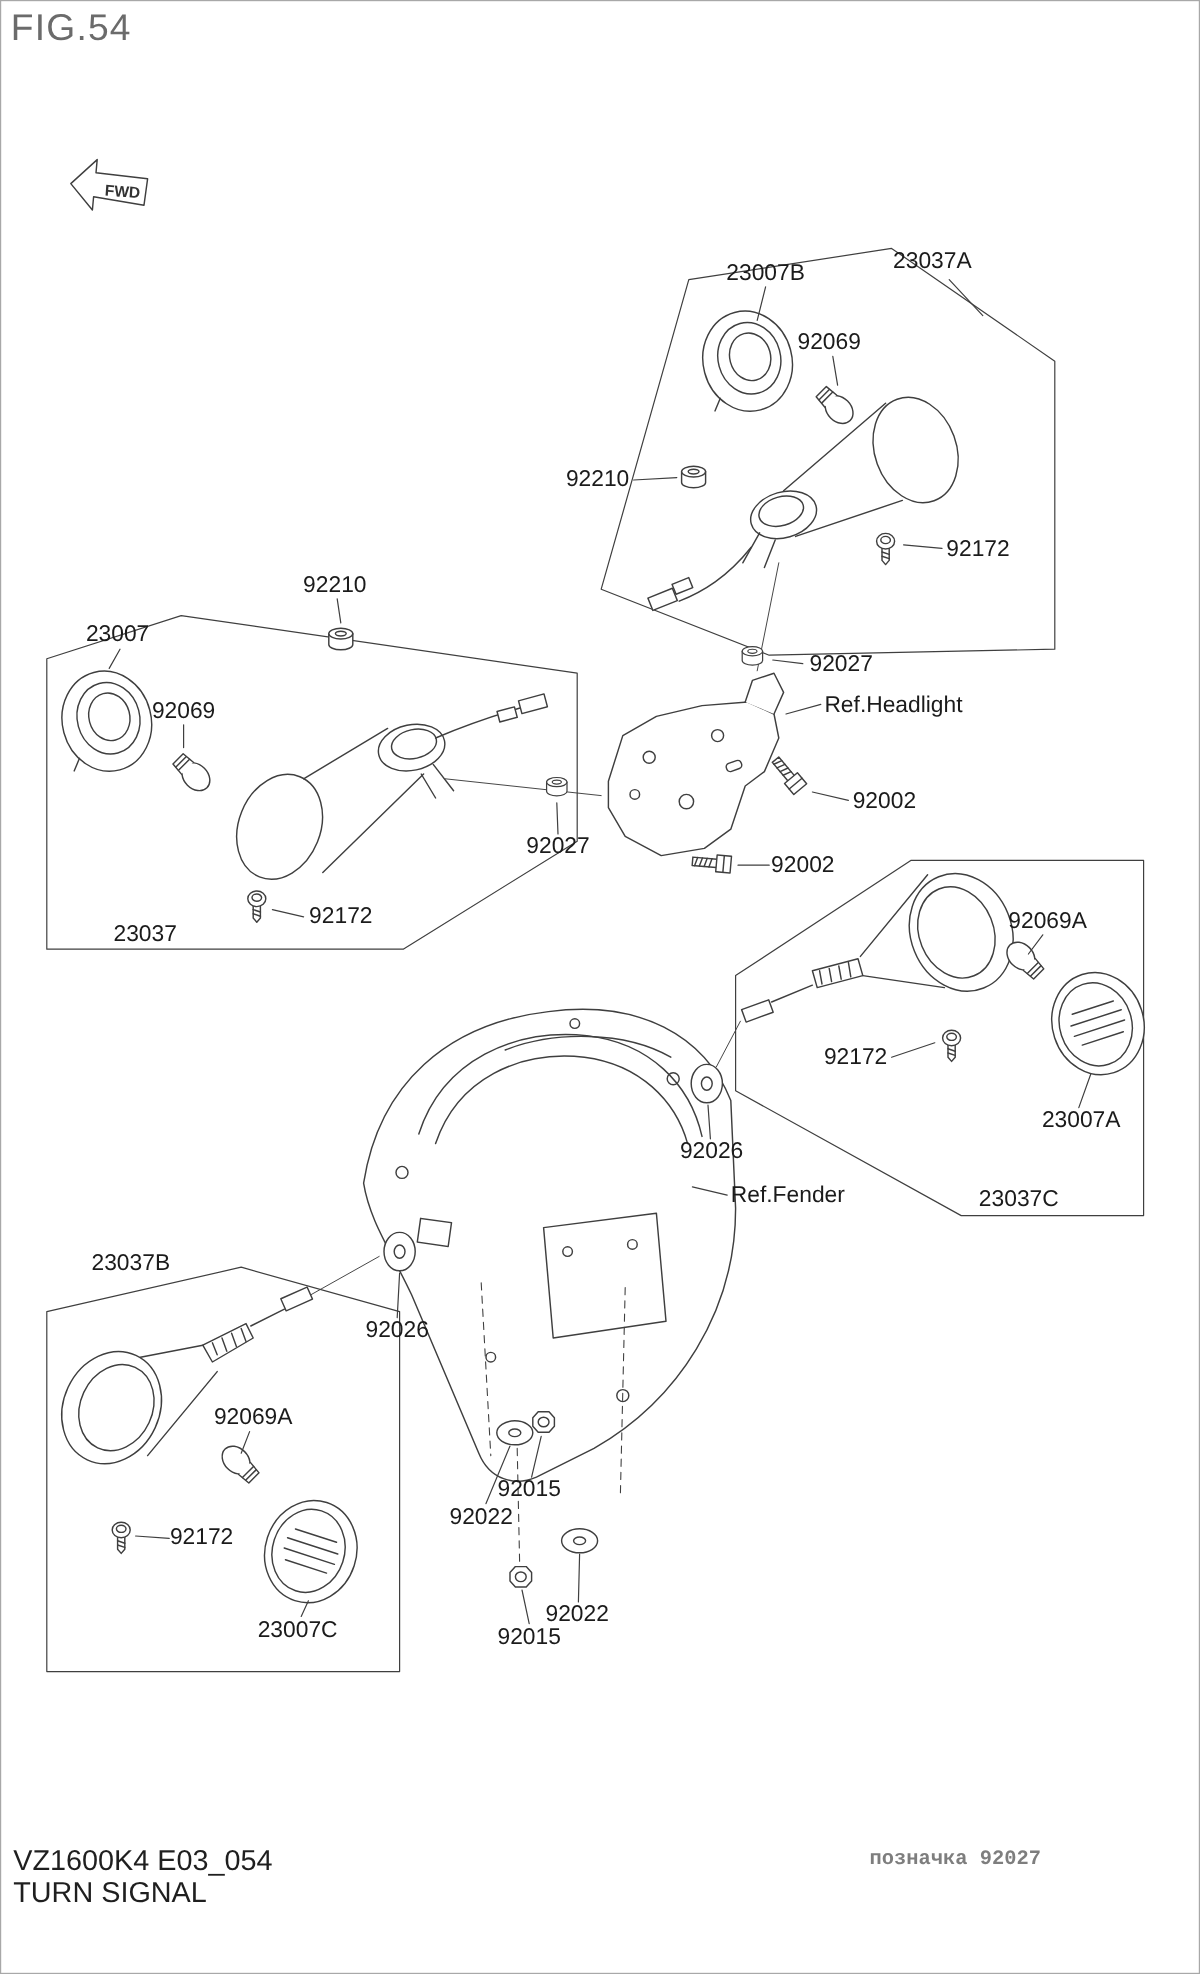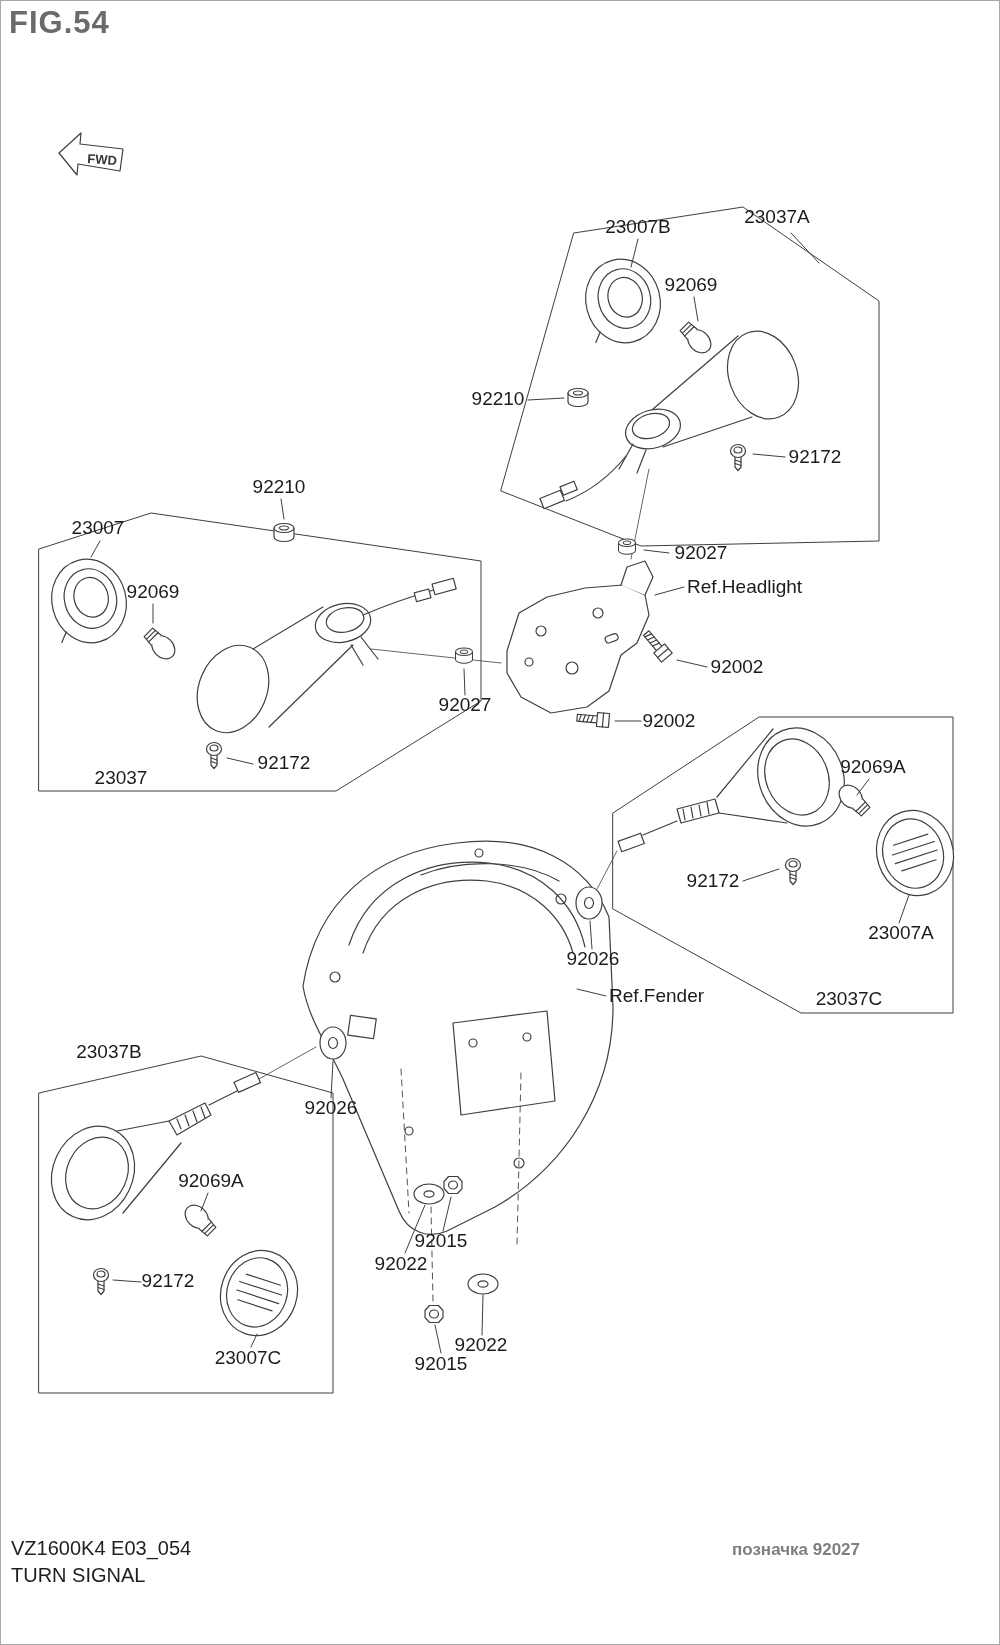--- a/index.html
+++ b/index.html
@@ -3,33 +3,33 @@
 <meta charset="utf-8">
 <style>
   html,body { margin:0; padding:0; background:#e8e8e8; }
   .page {
     position:relative; width:1000px; height:1645px; background:#ffffff;
     border:1px solid #a8a8a8; box-sizing:border-box; overflow:hidden;
     font-family:"Liberation Sans", sans-serif;
   }
   .fig-title {
     position:absolute; top:4px; left:8px;
-    font-size:31px; font-weight:bold; color:#6b6b6b; letter-spacing:1px;
+    font-size:31px; font-weight:normal; color:#6b6b6b; letter-spacing:1px;
   }
   svg.diagram { position:absolute; top:0; left:0; }
   .lbl { font-family:"Liberation Sans", sans-serif; font-size:19px; fill:#1b1b1b; stroke:none; }
   .lbl.sm { font-size:13px; font-weight:bold; fill:#333; }
   .footer-code, .footer-name {
-    position:absolute; left:10px; font-size:20px; color:#1f1f1f;
+    position:absolute; left:10px; font-size:24px; color:#1f1f1f;
   }
   .footer-code { top:1536px; }
   .footer-name { top:1563px; }
   .watermark {
     position:absolute; left:620px; top:1537px; width:350px; text-align:center;
-    font-family:Liberation Sans, sans-serif; color:#8b8b8b; font-size:17px; line-height:23px;
+    font-family:Liberation Mono, monospace; color:#8b8b8b; font-size:17px; line-height:23px;
   }
   .watermark .note { color:#7e7e7e; font-weight:bold; }
 </style>
 </head>
 <body>
 
 <div class="page">
 
   <div class="fig-title">FIG.54</div>
 

